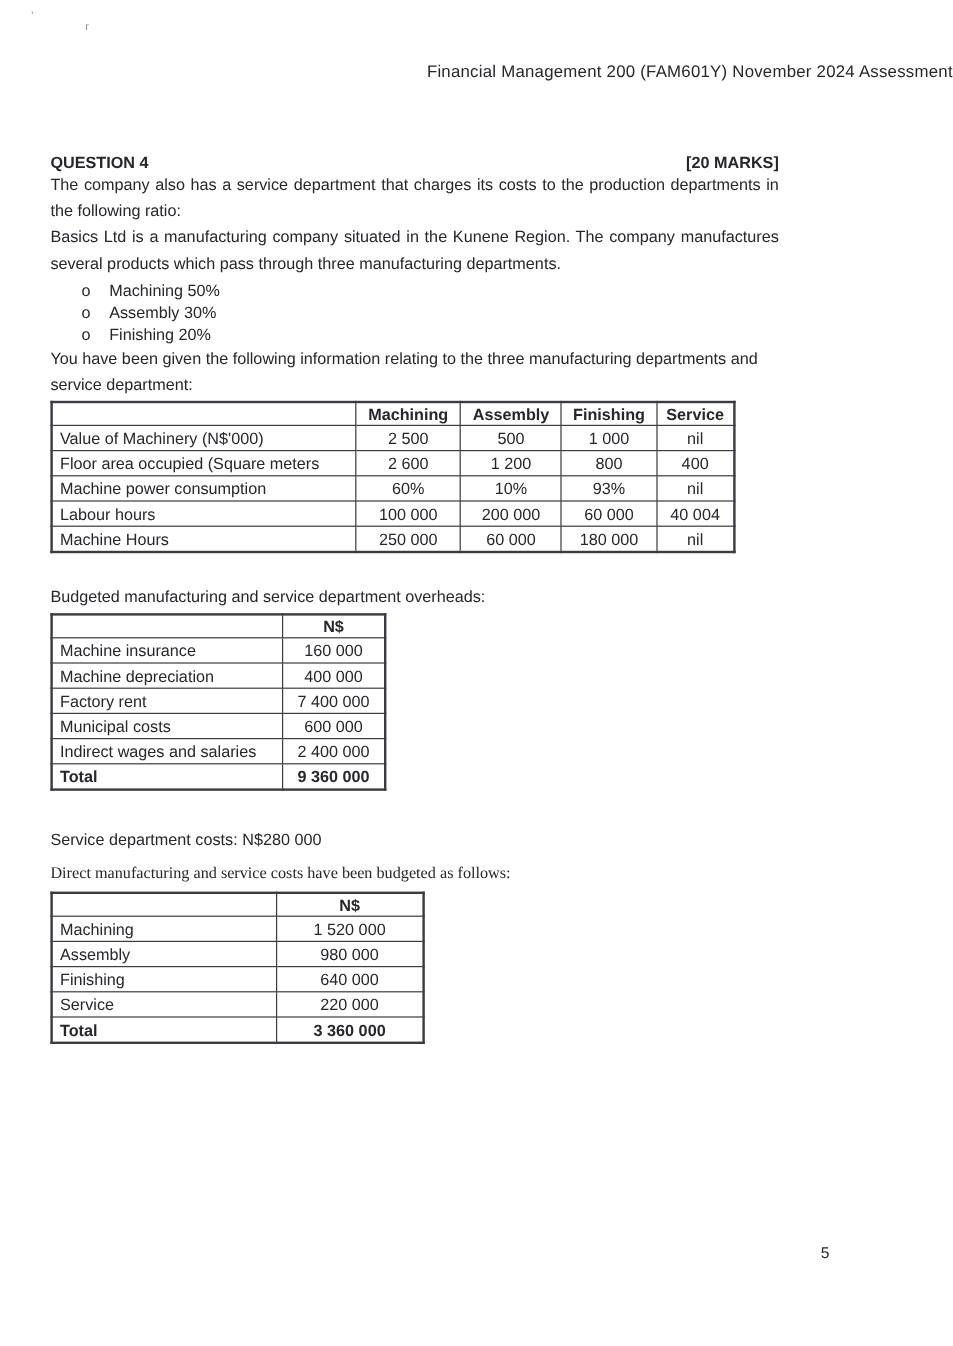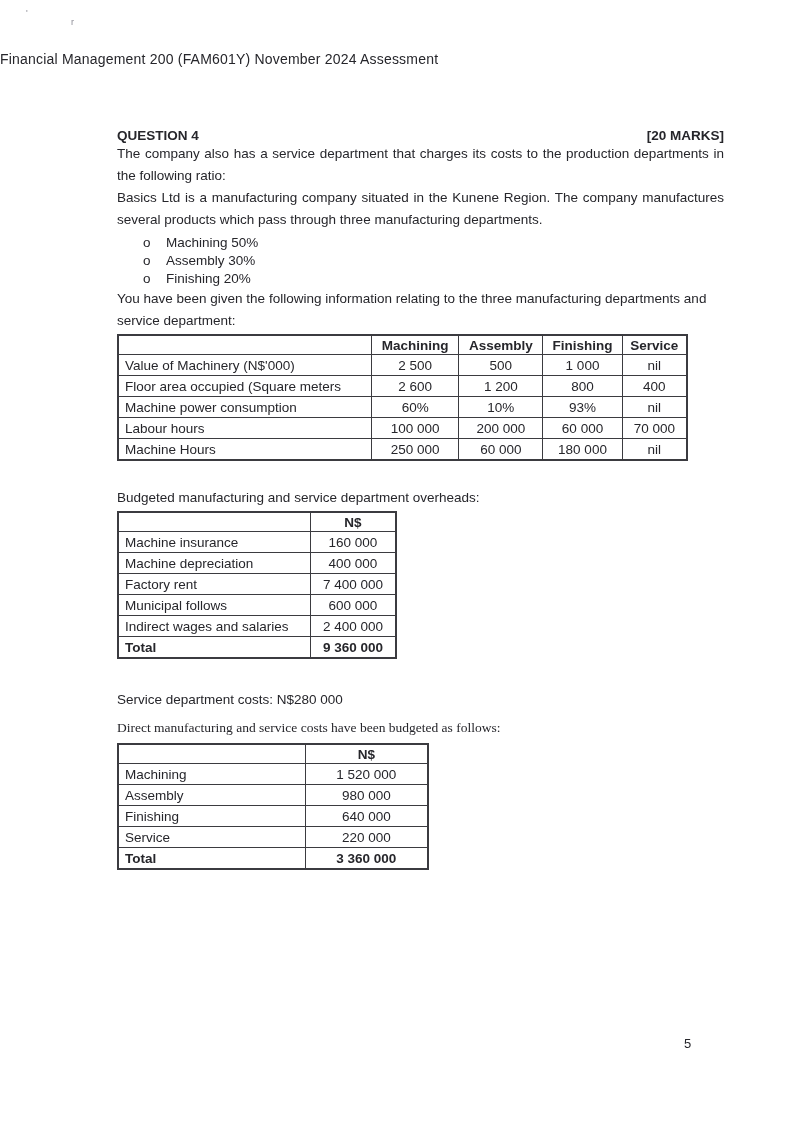--- a/index.html
+++ b/index.html
@@ -10,26 +10,26 @@
     font-family:"Liberation Sans", sans-serif;
     color:#26262b;
     overflow:hidden;
   }
   .artifact { position:absolute; color:#8d8d96; font-size:9px; line-height:9px; }
   .artifact.a1 { left:26px; top:9px; }
   .artifact.a2 { left:71px; top:18px; }
 
   .header-title {
     margin:0; padding-top:51px;
-    text-align:left;
+    text-align:right;
     font-size:14px; font-weight:400;
     letter-spacing:0.2px;
   }
 
-  .content { margin-left:117px; width:607px; }
+  .content { margin-left:42px; width:607px; }
 
   .question-row {
     display:flex; justify-content:space-between;
     margin-top:61px;
     font-size:13.5px; font-weight:700;
   }
 
   p.body-text {
     margin:0; font-size:13.5px; line-height:22px;
   }
@@ -150,21 +150,21 @@
           <td class="num">60%</td>
           <td class="num">10%</td>
           <td class="num">93%</td>
           <td class="num">nil</td>
         </tr>
         <tr>
           <td class="lbl">Labour hours</td>
           <td class="num">100 000</td>
           <td class="num">200 000</td>
           <td class="num">60 000</td>
-          <td class="num">70 000</td>
+          <td class="num">40 004</td>
         </tr>
         <tr>
           <td class="lbl">Machine Hours</td>
           <td class="num">250 000</td>
           <td class="num">60 000</td>
           <td class="num">180 000</td>
           <td class="num">nil</td>
         </tr>
       </tbody>
     </table>
@@ -189,21 +189,21 @@
         </tr>
         <tr>
           <td class="lbl">Machine depreciation</td>
           <td class="num">400 000</td>
         </tr>
         <tr>
           <td class="lbl">Factory rent</td>
           <td class="num">7 400 000</td>
         </tr>
         <tr>
-          <td class="lbl">Municipal follows</td>
+          <td class="lbl">Municipal costs</td>
           <td class="num">600 000</td>
         </tr>
         <tr>
           <td class="lbl">Indirect wages and salaries</td>
           <td class="num">2 400 000</td>
         </tr>
         <tr class="total-row">
           <td class="lbl">Total</td>
           <td class="num">9 360 000</td>
         </tr>

